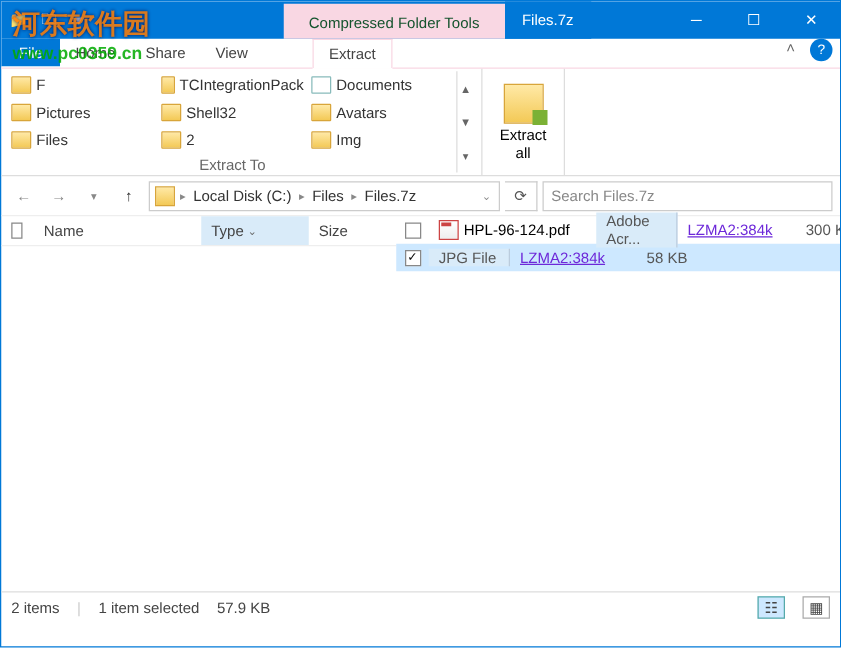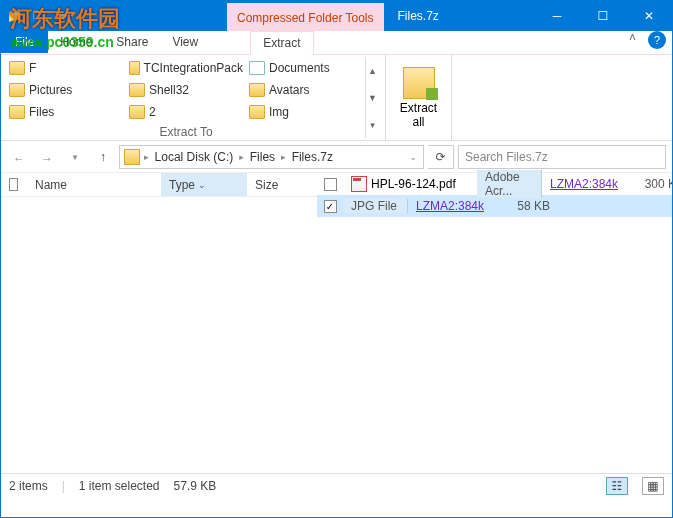--- a/index.html
+++ b/index.html
@@ -1,21 +1,21 @@
 <!DOCTYPE html>
 <html><head>
 <meta charset="utf-8">
 <style>
 * { box-sizing: border-box; margin: 0; padding: 0; font-family: "Segoe UI", sans-serif; font-size: 12px; }
 body { width: 673px; height: 518px; background: #fff; overflow: hidden; border: 1px solid #0078d7; }
 
 .titlebar { height: 30px; background: #0078d7; display: flex; align-items: stretch; color: #fff; position: relative; }
 .qat { display: flex; align-items: center; padding: 0 6px; gap: 8px; }
 .qat-icon { width: 16px; height: 16px; display: inline-flex; align-items: center; justify-content: center; }
-.tab-contextual { background: #f9d7e3; color: #c2410c; padding: 2px 10px 0; display: flex; align-items: center; margin-top: 2px; }
+.tab-contextual { background: #f9d7e3; color: #14532d; padding: 2px 20px 0; display: flex; align-items: center; margin-top: 2px; }
 .tab-title { background: #0078d7; color: #fff; padding: 0 14px; display: flex; align-items: center; }
 .winctrl { margin-left: auto; display: flex; }
 .winctrl div { width: 46px; display: flex; align-items: center; justify-content: center; color: #fff; }
 
 .watermark { position: absolute; left: 10px; top: 4px; pointer-events: none; opacity: 0.85; }
 .watermark .wm1 { color: #ff7b00; font-size: 22px; font-weight: bold; text-shadow: 0 0 3px #004; }
 .watermark .wm2 { color: #0a0; font-size: 14px; font-weight: bold; }
 
 .ribbon-tabs { height: 24px; display: flex; align-items: flex-start; border-bottom: 1px solid #f9d7e3; }
 .ribbon-tabs .file { background: #0078d7; color:#fff; padding: 4px 14px; }
@@ -38,21 +38,21 @@
 .extract-all .exicon::after { content:""; position:absolute; right:-4px; bottom:-2px; width:12px; height:12px; background:#7bb135; }
 
 .addrbar { height: 32px; display:flex; align-items:center; gap:4px; padding: 0 6px; border-bottom:1px solid #eee; }
 .navbtn { width:24px; height:24px; display:flex; align-items:center; justify-content:center; color:#888; }
 .navbtn.enabled { color:#333; }
 .crumbs { flex:1; height:24px; border:1px solid #ccc; display:flex; align-items:center; padding:0 4px; gap:2px; }
 .crumbs .disk { width:16px; height:16px; background: linear-gradient(#ffe9a6,#f3c956); border:1px solid #d8a53a; }
 .crumbs span { padding: 0 2px; color:#333; }
 .crumbs .sep { color:#888; font-size:9px; }
 .refresh { width:26px; height:24px; border:1px solid #ccc; border-left:none; display:flex; align-items:center; justify-content:center; color:#555; }
-.search { width:208px; height:24px; border:1px solid #ccc; padding:0 6px; color:#888; display:flex; align-items:center; }
+.search { width:232px; height:24px; border:1px solid #ccc; padding:0 6px; color:#888; display:flex; align-items:center; }
 
 .content { display:flex; height: 300px; }
 .filelist { flex:1; display:flex; }
 .colheads { height:24px; display:flex; border-bottom:1px solid #eee; align-items:center; }
 .colheads > div { padding: 0 8px; color:#444; display:flex; align-items:center; height:100%; border-right:1px solid transparent; }
 .col-chk { width:26px; justify-content:center; }
 .col-name { width:134px; }
 .col-type { width:86px; background:#d9ebf9; border-right:1px solid #bcd; }
 .col-method { width:80px; }
 .col-size { width:70px; }

